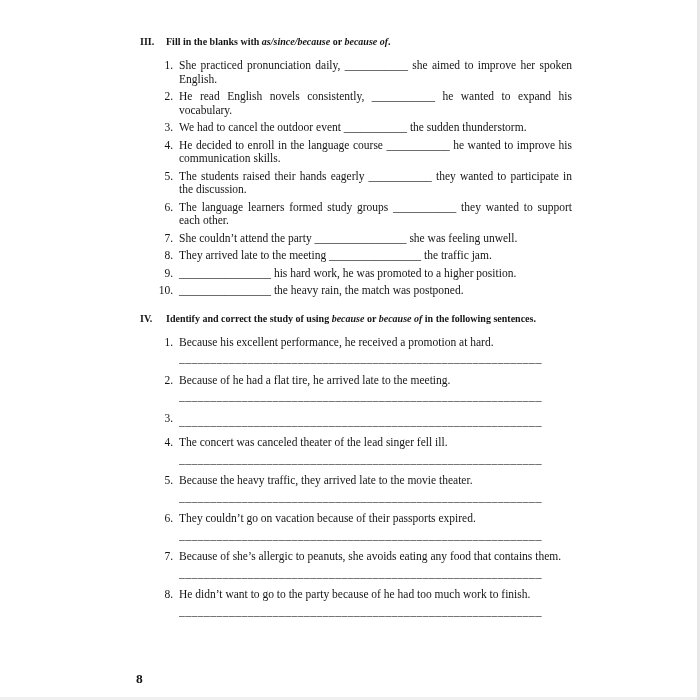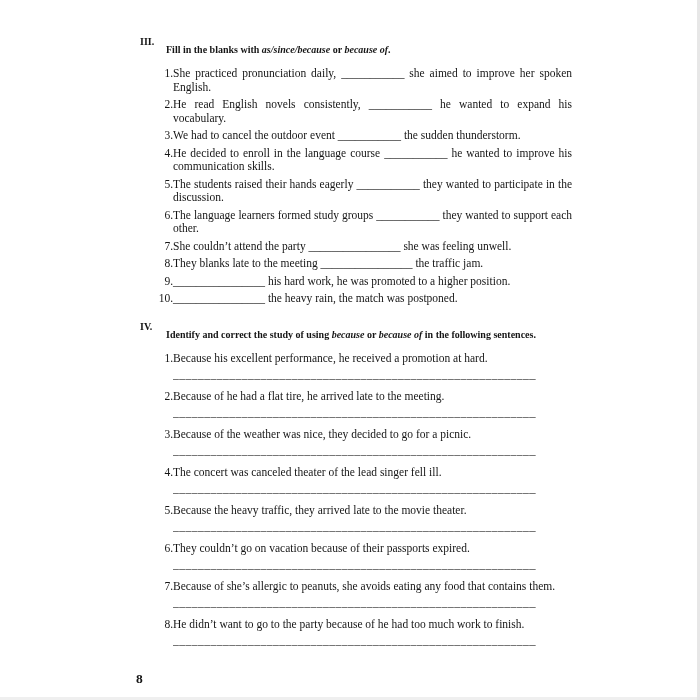--- a/index.html
+++ b/index.html
@@ -19,32 +19,32 @@
     overflow:hidden;
   }
   .heading {
     display:flex;
     font-weight:bold;
     font-size:10px;
     line-height:16px;
     justify-content:flex-end;
   }
   .heading .hnum { flex:none; width:26px; }
-  .heading .htxt { flex:1;margin-top:8px; }
+  .heading .htxt { flex:1; }
   .heading em { font-style:italic; font-weight:bold; }
   .sec4 { margin-top:13px; }
   .items { margin-top:9px; margin-left:13px; }
   .item {
     display:flex;
     margin-bottom:4px;
     font-size:11.5px;
     line-height:13.5px;
   }
   .item .num { flex:none; width:20px; text-align:right; }
-  .item .txt { flex:1; text-align:justify; }
+  .item .txt { flex:1; margin-left:6px; text-align:justify; }
   .sec4 .item { margin-bottom:8px; }
   .answer-line {
     margin-top:3px;
     width:363px;
     max-width:100%;
     overflow:hidden;
     white-space:nowrap;
     letter-spacing:0.5px;
     color:#2a2a2a;
   }
@@ -89,21 +89,21 @@
       <div class="item">
         <span class="num">6.</span>
         <span class="txt">The language learners formed study groups ___________ they wanted to support each other.</span>
       </div>
       <div class="item">
         <span class="num">7.</span>
         <span class="txt">She couldn’t attend the party ________________ she was feeling unwell.</span>
       </div>
       <div class="item">
         <span class="num">8.</span>
-        <span class="txt">They blanks late to the meeting ________________ the traffic jam.</span>
+        <span class="txt">They arrived late to the meeting ________________ the traffic jam.</span>
       </div>
       <div class="item">
         <span class="num">9.</span>
         <span class="txt">________________ his hard work, he was promoted to a higher position.</span>
       </div>
       <div class="item">
         <span class="num">10.</span>
         <span class="txt">________________ the heavy rain, the match was postponed.</span>
       </div>
     </div>
@@ -125,21 +125,20 @@
       <div class="item">
         <span class="num">2.</span>
         <span class="txt">
           <span>Because of he had a flat tire, he arrived late to the meeting.</span>
           <div class="answer-line">________________________________________________________________</div>
         </span>
       </div>
       <div class="item">
         <span class="num">3.</span>
         <span class="txt">
-          <span>Because of the weather was nice, they decided to go for a picnic.</span>
           <div class="answer-line">________________________________________________________________</div>
         </span>
       </div>
       <div class="item">
         <span class="num">4.</span>
         <span class="txt">
           <span>The concert was canceled theater of the lead singer fell ill.</span>
           <div class="answer-line">________________________________________________________________</div>
         </span>
       </div>

